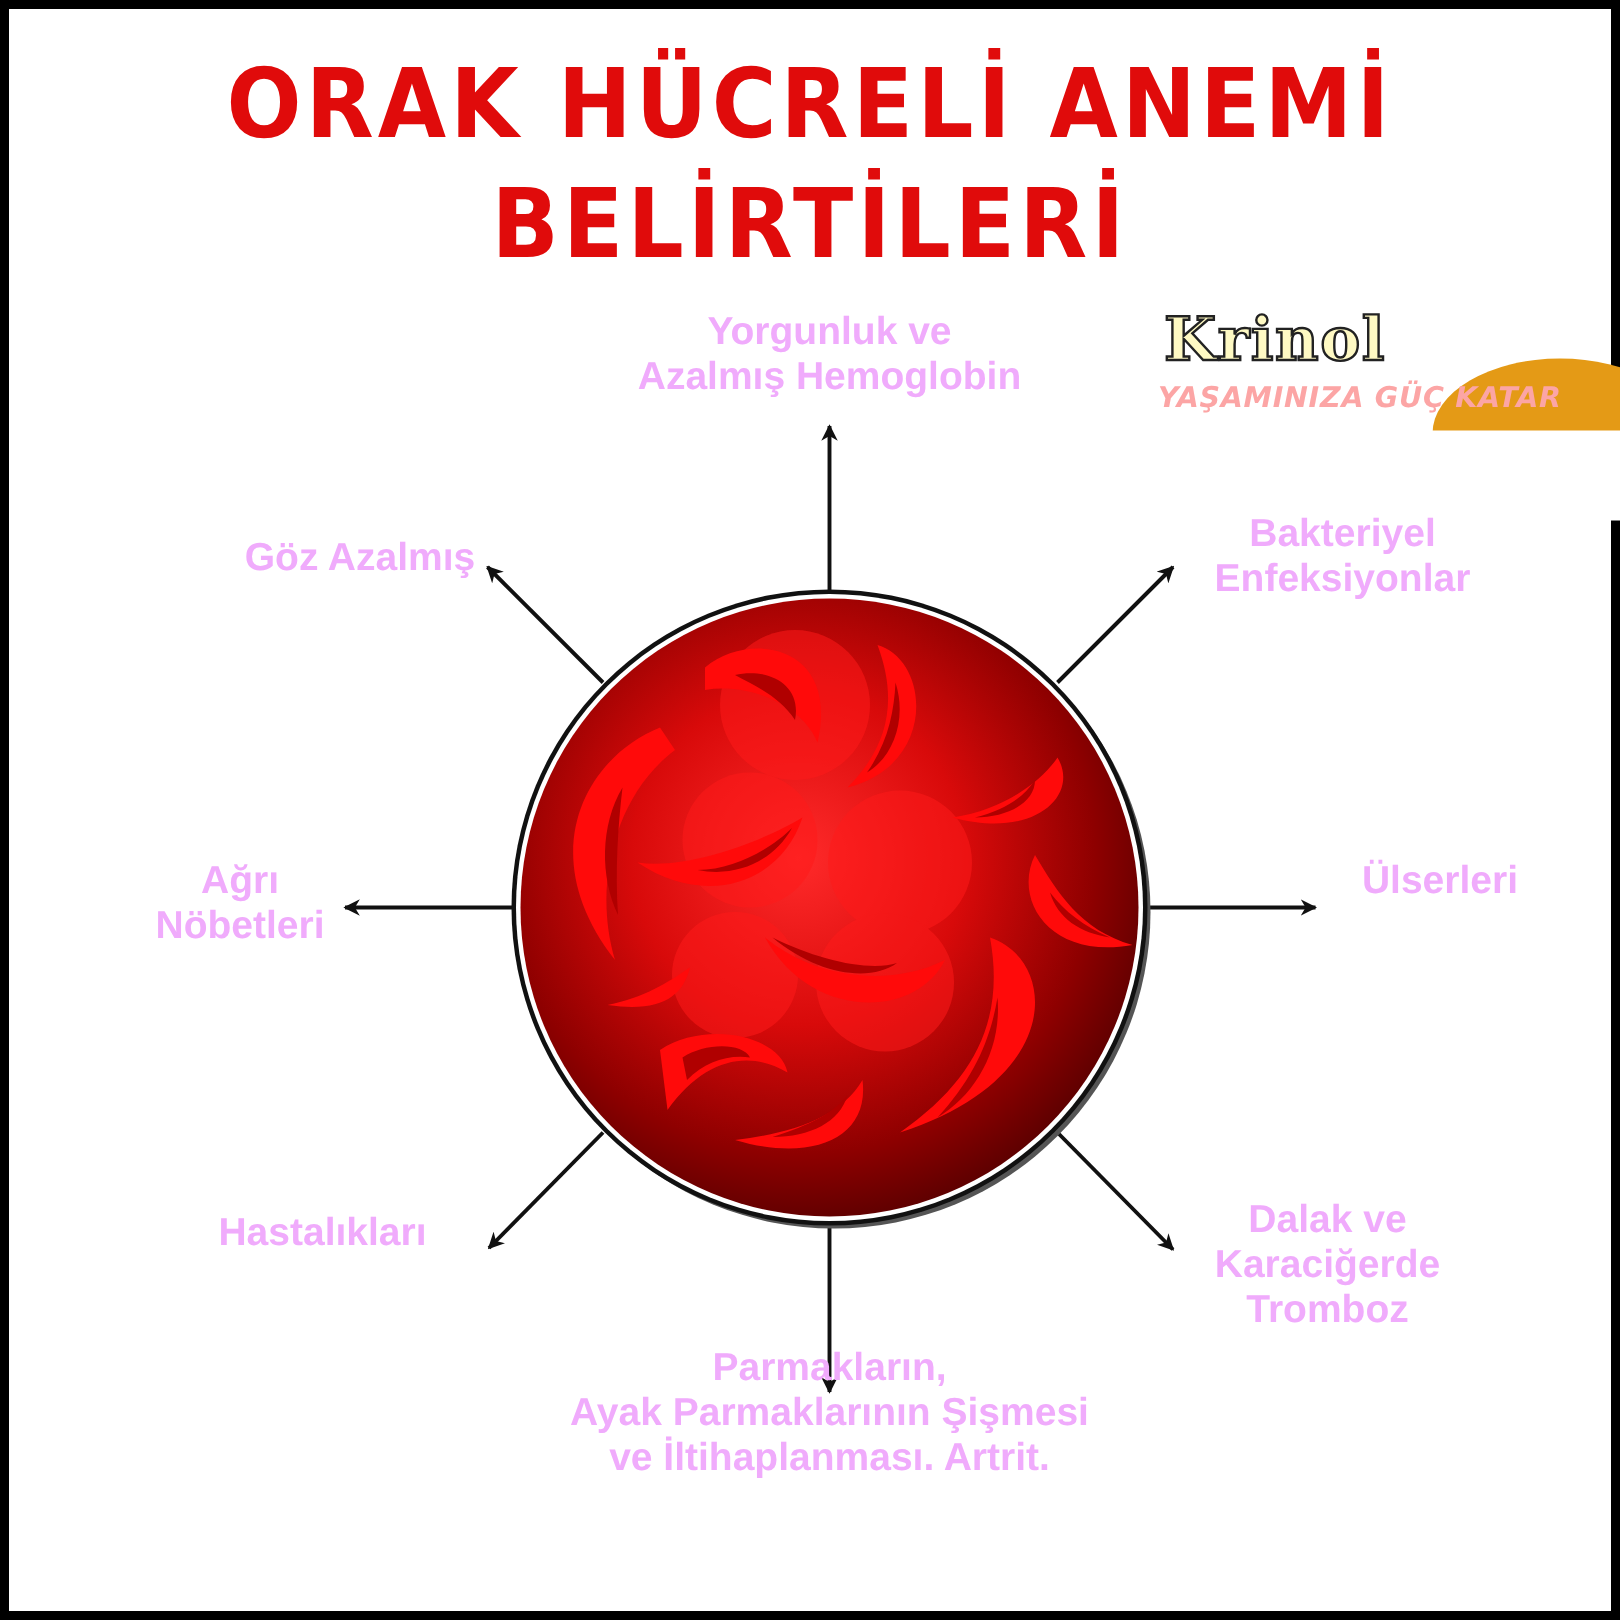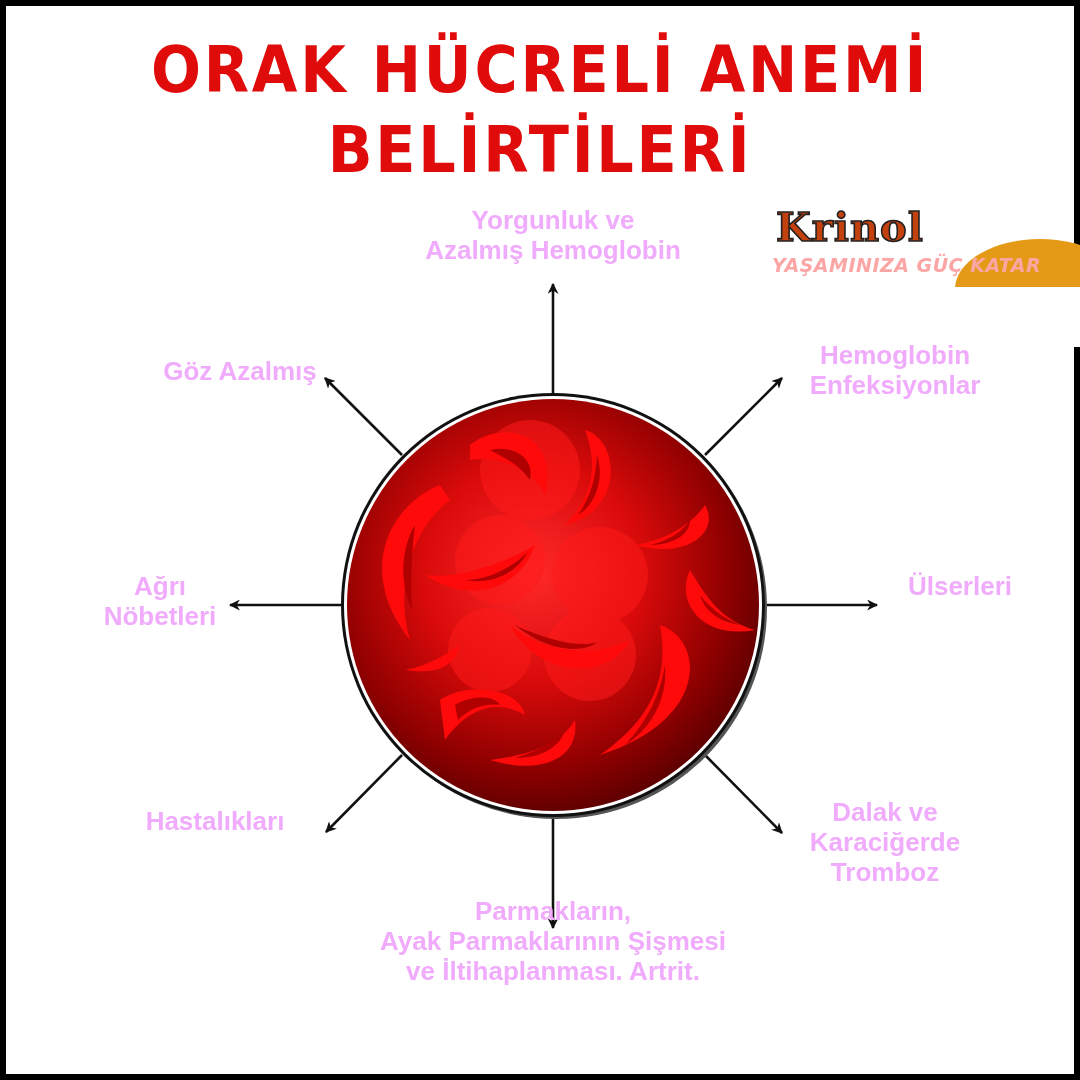--- a/index.html
+++ b/index.html
@@ -15,21 +15,21 @@
     .label {
       position: absolute; font-family: "Liberation Sans", sans-serif; font-weight: bold;
       color: #f0abfc; font-size: 26px; line-height: 30px; text-align: center; white-space: nowrap;
     }
     .label span { display: block; }
     .logo { position: absolute; left: 770px; top: 205px; width: 304px; height: 82px; }
     .logo-sun { position: absolute; left: 185px; top: 34px; width: 170px; height: 100px; border-radius: 50%; background: #e49a16; }
     .logo-mask { position: absolute; left: 0; top: 82px; width: 310px; height: 60px; background: #fff; }
     .logo-name {
       position: absolute; left: 6px; top: 0; font-family: "DejaVu Serif", serif; font-weight: bold;
-      font-size: 40px; color: #c2410c; -webkit-text-stroke: 1.6px #222; letter-spacing: 1px; line-height: 44px;
+      font-size: 40px; color: #fef9c3; -webkit-text-stroke: 1.6px #222; letter-spacing: 1px; line-height: 44px;
     }
     .logo-slogan {
       position: absolute; left: 2px; top: 48px; font-family: "DejaVu Sans", sans-serif; font-style: italic; font-weight: bold;
       font-size: 19px; color: #fca5a5; letter-spacing: 0.5px; line-height: 24px; white-space: nowrap;
     }
     svg.diagram { position: absolute; left: 0; top: 0; }
   </style>
 </head>
 <body>
 
@@ -110,21 +110,21 @@
     </g>
   </g>
 </svg>
 
 <div class="label" style="left:348px; top:205px; width:410px;">
   <span>Yorgunluk ve</span>
   <span>Azalmış Hemoglobin</span>
 </div>
 
 <div class="label" style="left:770px; top:340px; width:250px;">
-  <span>Hemoglobin</span>
+  <span>Bakteriyel</span>
   <span>Enfeksiyonlar</span>
 </div>
 
 <div class="label" style="left:860px; top:571px; width:200px;">
   <span>Ülserleri</span>
 </div>
 
 <div class="label" style="left:775px; top:797px; width:220px;">
   <span>Dalak ve</span>
   <span>Karaciğerde</span>

